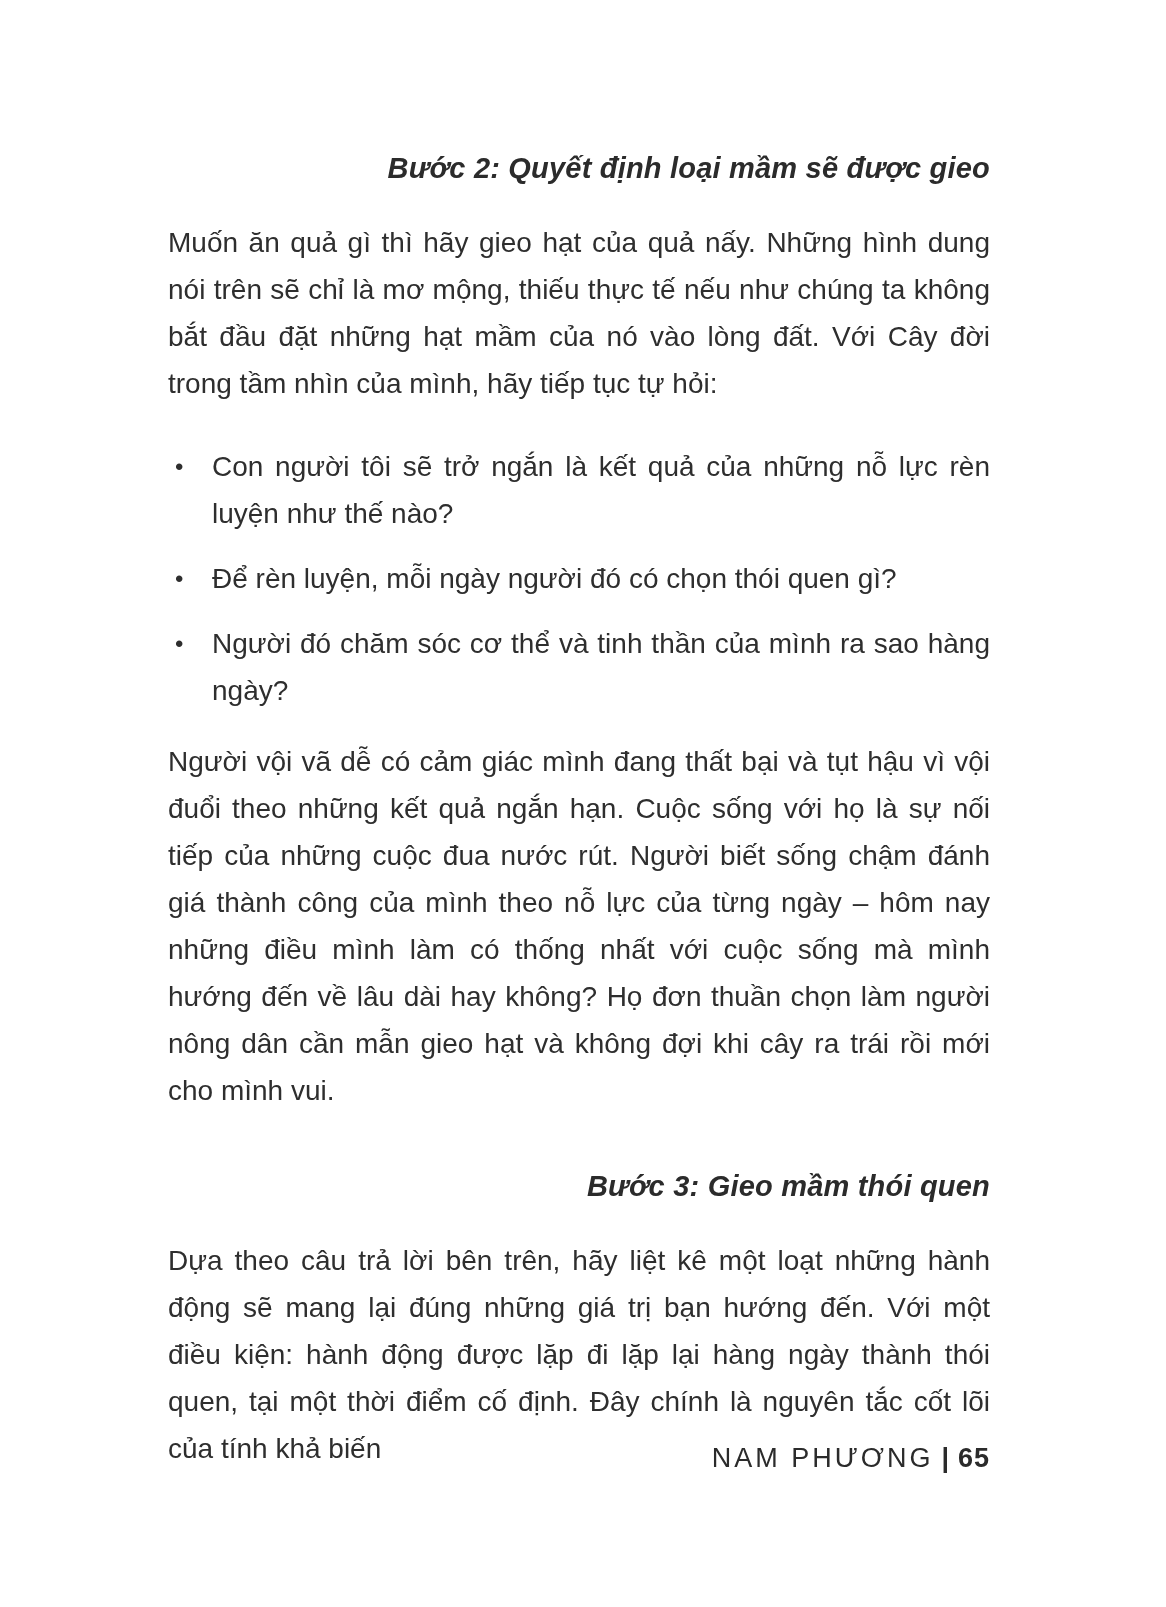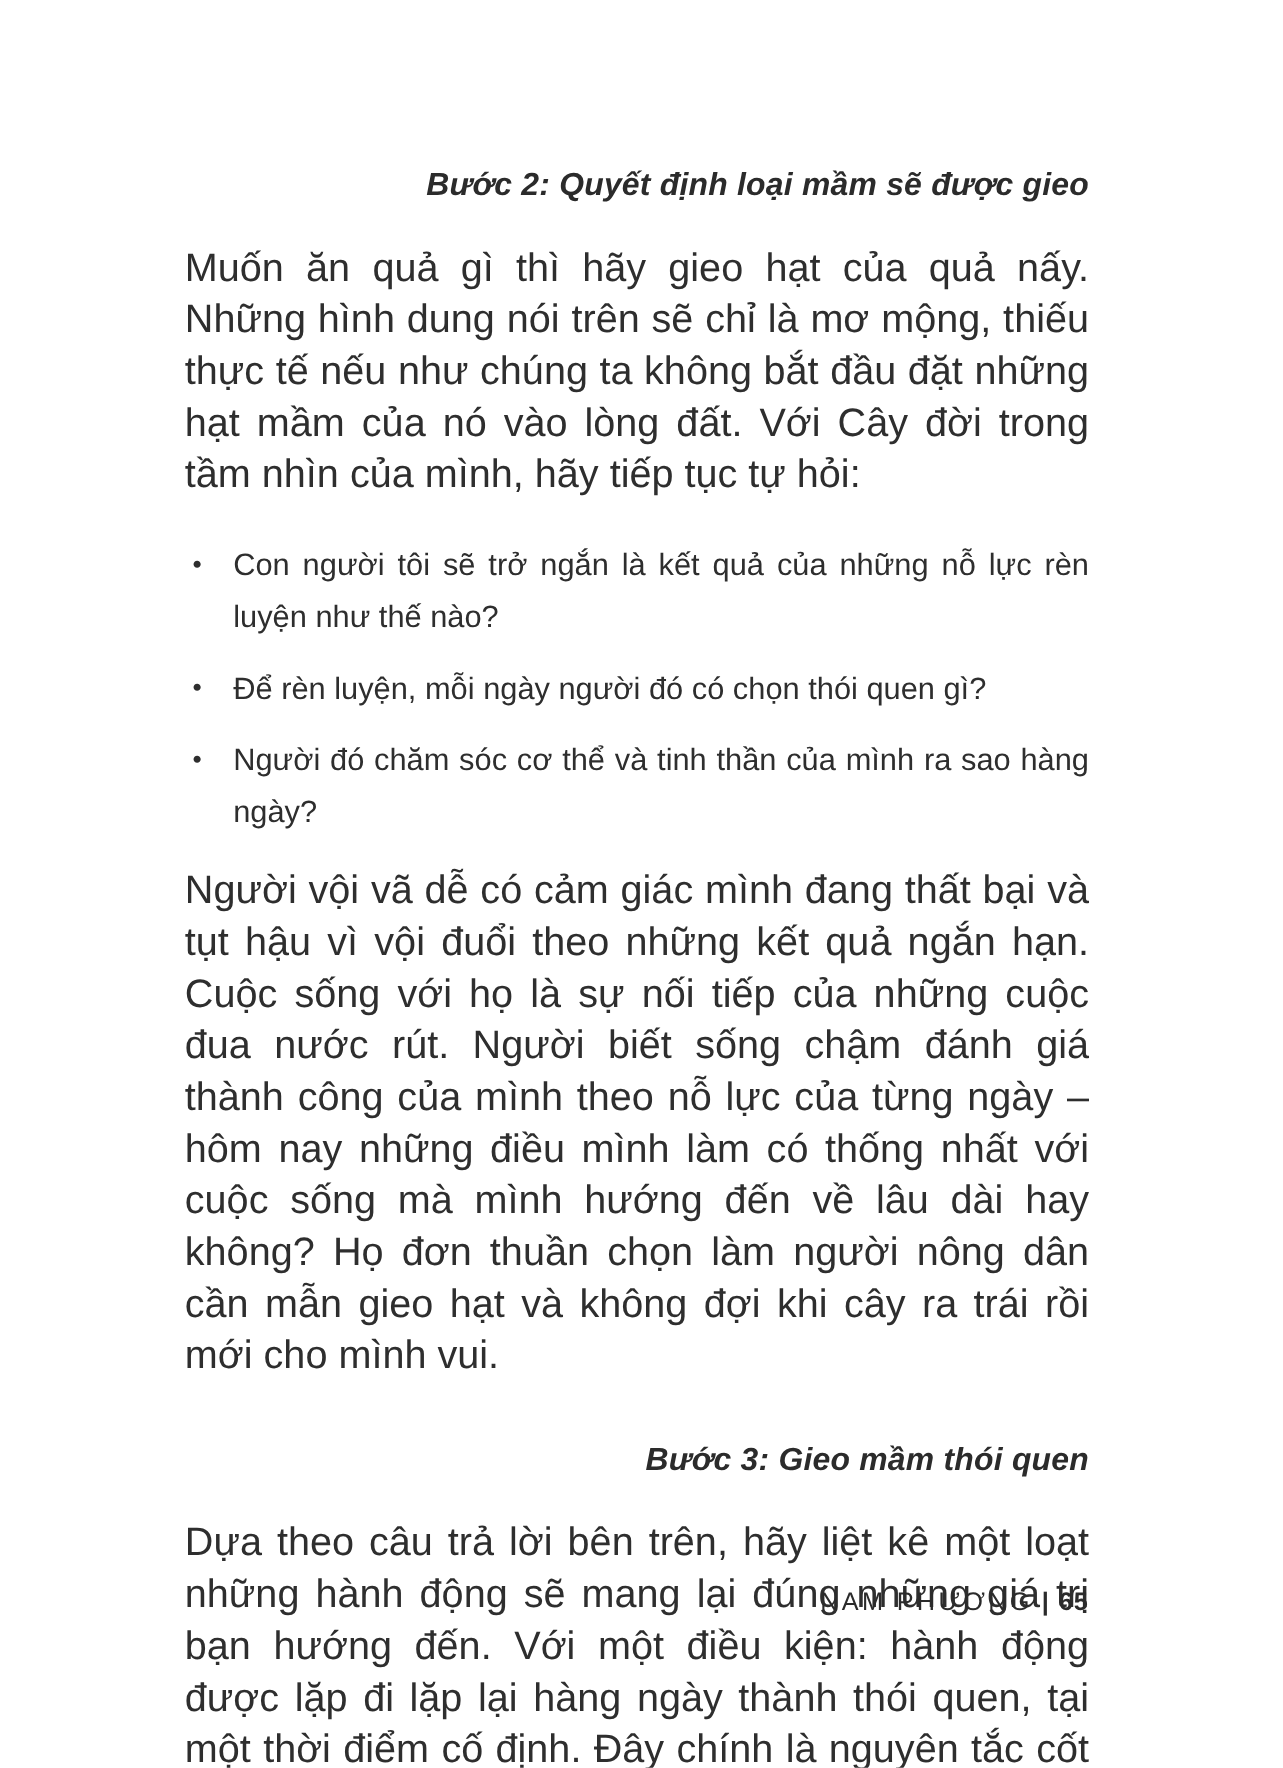--- a/index.html
+++ b/index.html
@@ -25,21 +25,21 @@
     font-style: italic;
     letter-spacing: 0.2px;
     margin: 0 0 34px 0;
     color: #2b2b2b;
     text-align: right;
   }
   .section-heading.later {
     margin-top: 56px;
   }
   .body-para {
-    font-size: 36px;
+    font-size: 28px;
     line-height: 47px;
     text-align: justify;
     margin: 0 0 30px 0;
     color: #2e2e2e;
   }
   .question-list {
     list-style: none;
     margin: 36px 0 24px 0;
     padding: 0;
   }
@@ -57,21 +57,21 @@
     font-size: 24px;
   }
   .question-text {
     flex: 1;
     text-align: justify;
   }
   .page-footer {
     position: absolute;
     top: 1443px;
     right: 176px;
-    font-size: 23px;
+    font-size: 27px;
     letter-spacing: 3px;
     color: #2b2b2b;
     white-space: nowrap;
   }
   .footer-separator {
     font-weight: bold;
     margin: 0 6px 0 8px;
   }
   .page-number {
     font-weight: bold;

